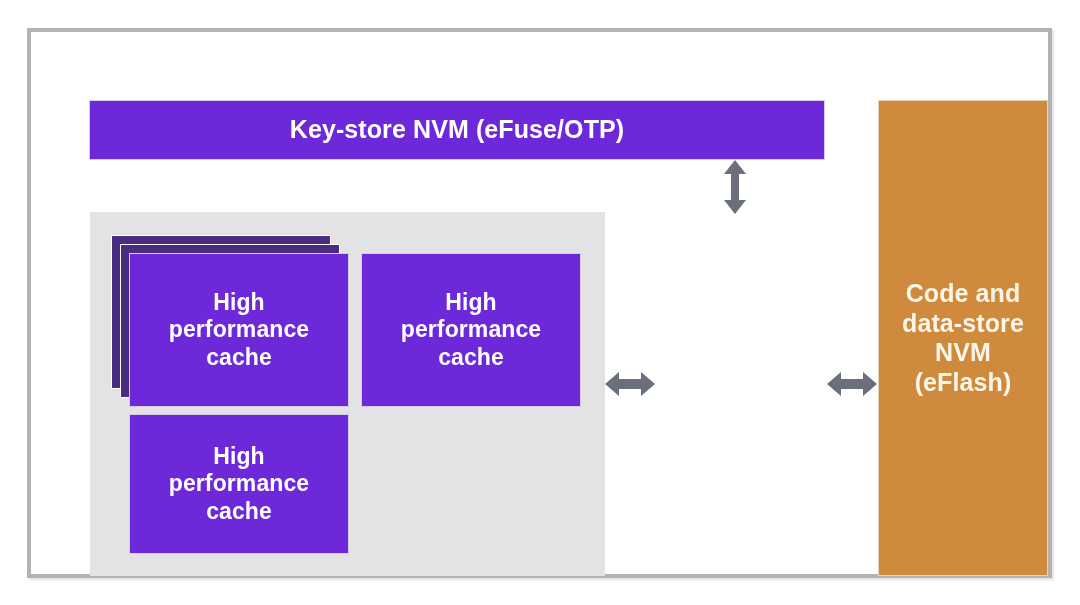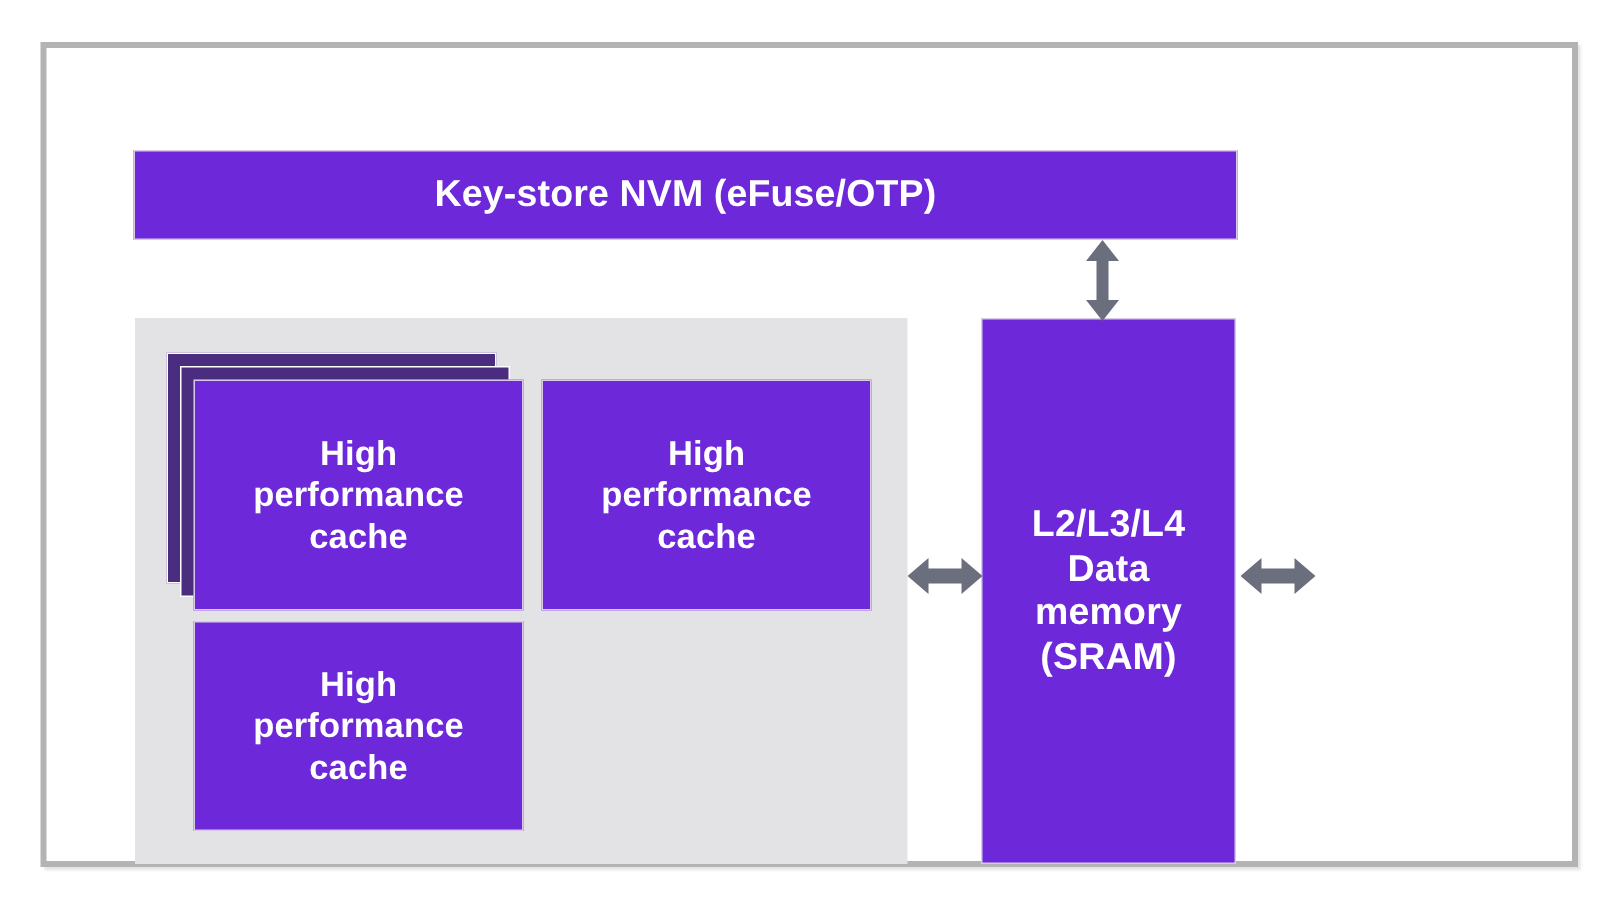--- a/index.html
+++ b/index.html
@@ -123,27 +123,27 @@
 performance
 cache</span>
     </div>
 
     <div class="block purple" id="cache-bottom">
       <span class="blk-txt">High
 performance
 cache</span>
     </div>
 
-    <div class="block purple" id="sram">
-      <span class="blk-txt">L2/L3/L4
-Data
-memory
-(SRAM)</span>
+
+    <div class="block orange" id="eflash">
+      <span class="blk-txt">Code and
+data-store
+NVM
+(eFlash)</span>
     </div>
-
 
     <div class="arrow" id="arrow-keystore-sram">
       <svg width="26" height="54" viewBox="0 0 26 54">
         <polygon points="13,0 24,14 17,14 17,40 24,40 13,54 2,40 9,40 9,14 2,14" fill="#6b6e7d"></polygon>
       </svg>
     </div>
 
     <div class="arrow" id="arrow-cache-sram">
       <svg width="50" height="28" viewBox="0 0 50 28">
         <polygon points="0,14 14,2 14,9 36,9 36,2 50,14 36,26 36,19 14,19 14,26" fill="#6b6e7d"></polygon>

